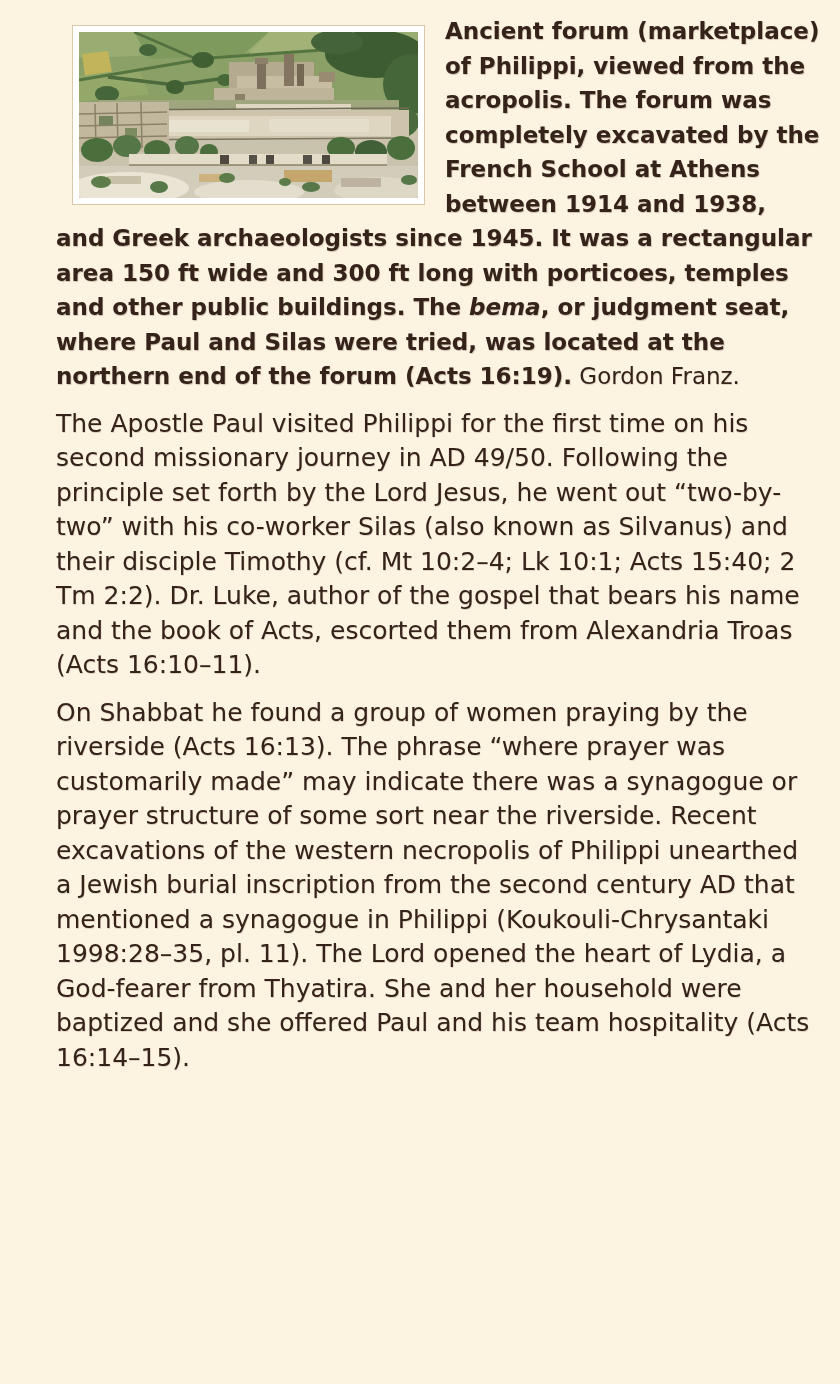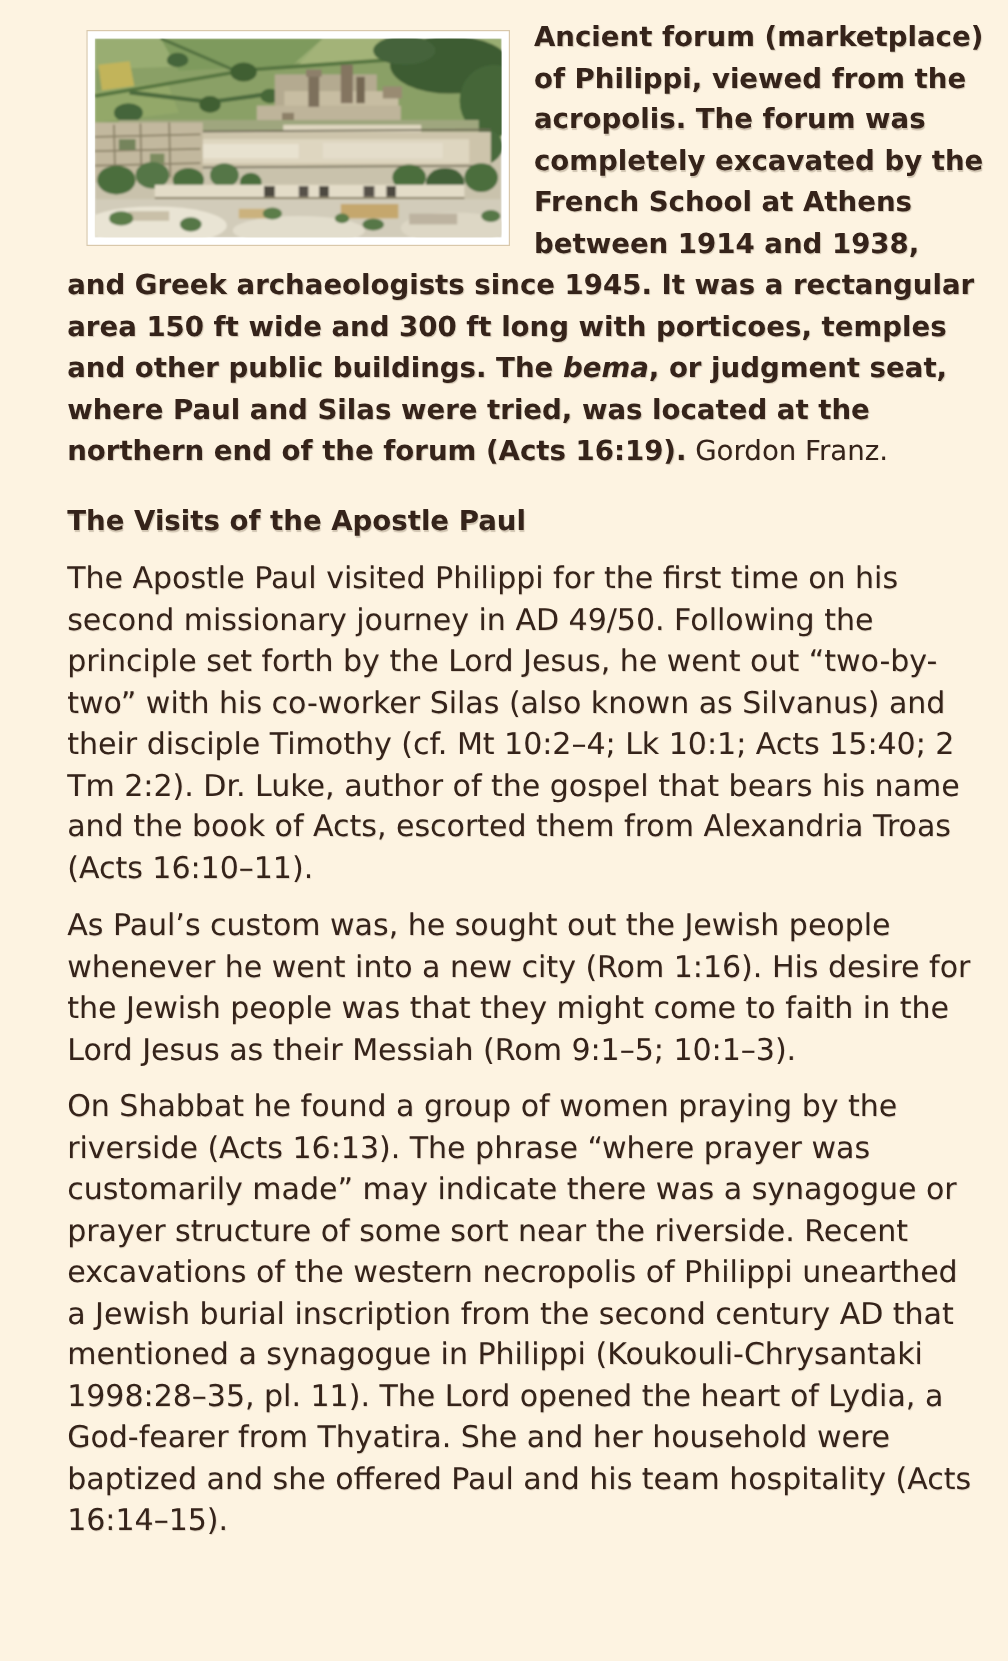--- a/index.html
+++ b/index.html
@@ -152,21 +152,19 @@
         <ellipse cx="148" cy="146" rx="8" ry="5" fill="#5c7d48"></ellipse>
         <ellipse cx="232" cy="155" rx="9" ry="5" fill="#567747"></ellipse>
         <ellipse cx="206" cy="150" rx="6" ry="4" fill="#5c7d48"></ellipse>
         <ellipse cx="330" cy="148" rx="8" ry="5" fill="#567747"></ellipse>
       </g>
     </svg>
   </figure>
 
   <p class="caption"><b>Ancient forum (marketplace) of Philippi, viewed from the acropolis. The forum was completely excavated by the French School at Athens between 1914 and 1938, and Greek archaeologists since 1945. It was a rectangular area 150 ft wide and 300 ft long with porticoes, temples and other public buildings. The </b><b class="it">bema</b><b>, or judgment seat, where Paul and Silas were tried, was located at the northern end of the forum (Acts 16:19).</b><span class="credit"> Gordon Franz.</span></p>
 
-  <h2 class="section-heading">The Visits of the Apostle Paul</h2>
 
   <p class="body-para">The Apostle Paul visited Philippi for the first time on his second missionary journey in AD 49/50. Following the principle set forth by the Lord Jesus, he went out “two-by-two” with his co-worker Silas (also known as Silvanus) and their disciple Timothy (cf. Mt 10:2–4; Lk 10:1; Acts 15:40; 2 Tm 2:2). Dr. Luke, author of the gospel that bears his name and the book of Acts, escorted them from Alexandria Troas (Acts 16:10–11).</p>
 
-  <p class="body-para">As Paul’s custom was, he sought out the Jewish people whenever he went into a new city (Rom 1:16). His desire for the Jewish people was that they might come to faith in the Lord Jesus as their Messiah (Rom 9:1–5; 10:1–3).</p>
 
   <p class="body-para">On Shabbat he found a group of women praying by the riverside (Acts 16:13). The phrase “where prayer was customarily made” may indicate there was a synagogue or prayer structure of some sort near the riverside. Recent excavations of the western necropolis of Philippi unearthed a Jewish burial inscription from the second century AD that mentioned a synagogue in Philippi (Koukouli-Chrysantaki 1998:28–35, pl. 11). The Lord opened the heart of Lydia, a God-fearer from Thyatira. She and her household were baptized and she offered Paul and his team hospitality (Acts 16:14–15).</p>
 
 </div>
 
 </body></html>

